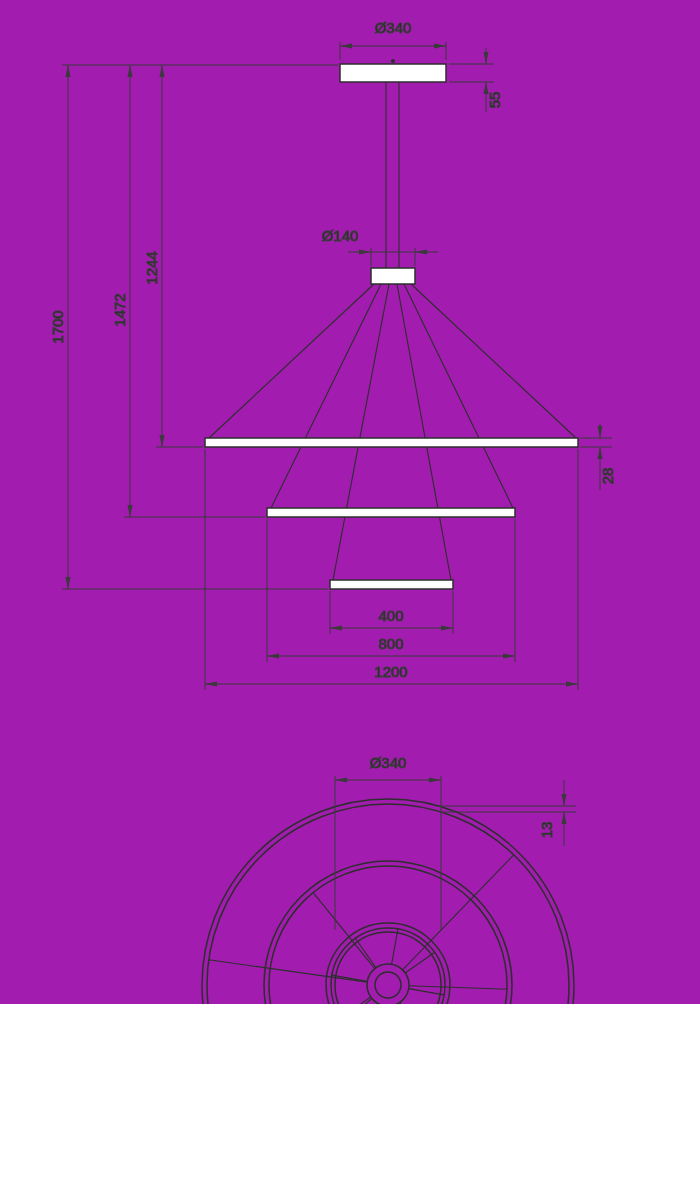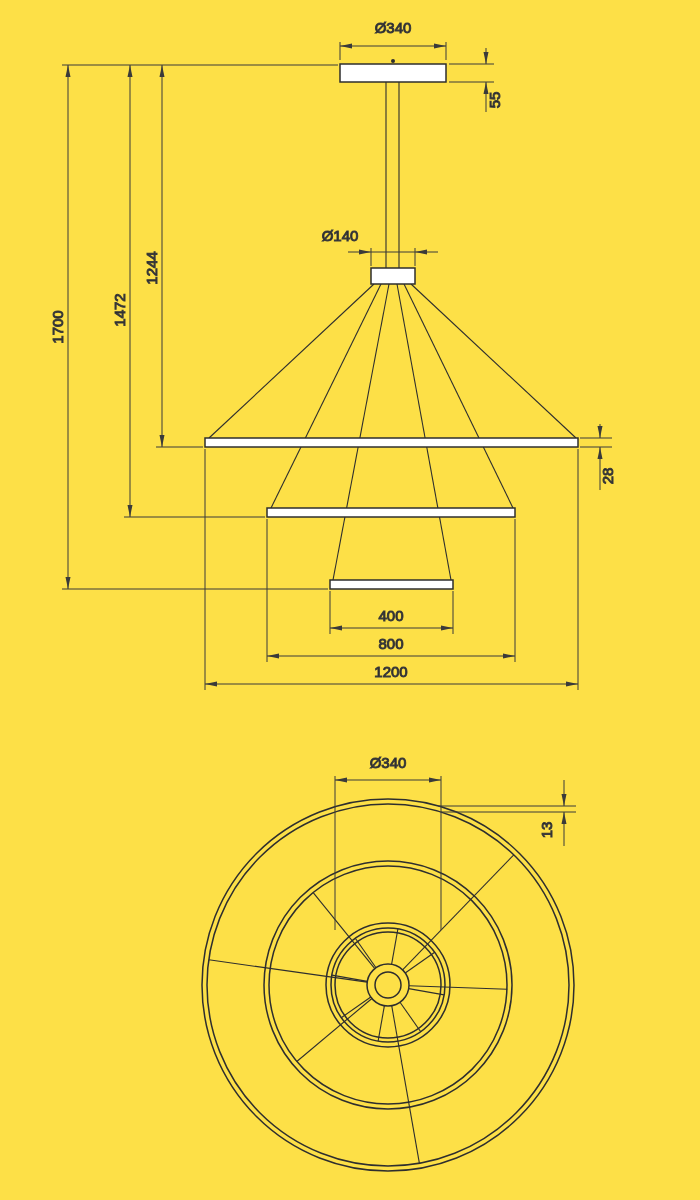--- a/index.html
+++ b/index.html
@@ -5,22 +5,22 @@
   html, body {
     margin: 0;
     padding: 0;
     background: #ffffff;
     width: 700px;
     height: 1200px;
     font-family: "Liberation Sans", sans-serif;
   }
   .stage {
     width: 700px;
-    height: 1200px;
-    background: #fde047;
+    height: 1004px;
+    background: #a21caf;
     overflow: hidden;
   }
   svg { display: block; }
   .obj   { fill: none; stroke: #2e2e2e; stroke-width: 1.5; }
   .objw  { fill: #ffffff; stroke: #2e2e2e; stroke-width: 1.5; }
   .cable { fill: none; stroke: #2e2e2e; stroke-width: 1.1; }
   .dim   { fill: none; stroke: #3a3a3a; stroke-width: 1; }
   .dimtxt {
     font-family: "Liberation Sans", sans-serif;
     font-size: 15px;

